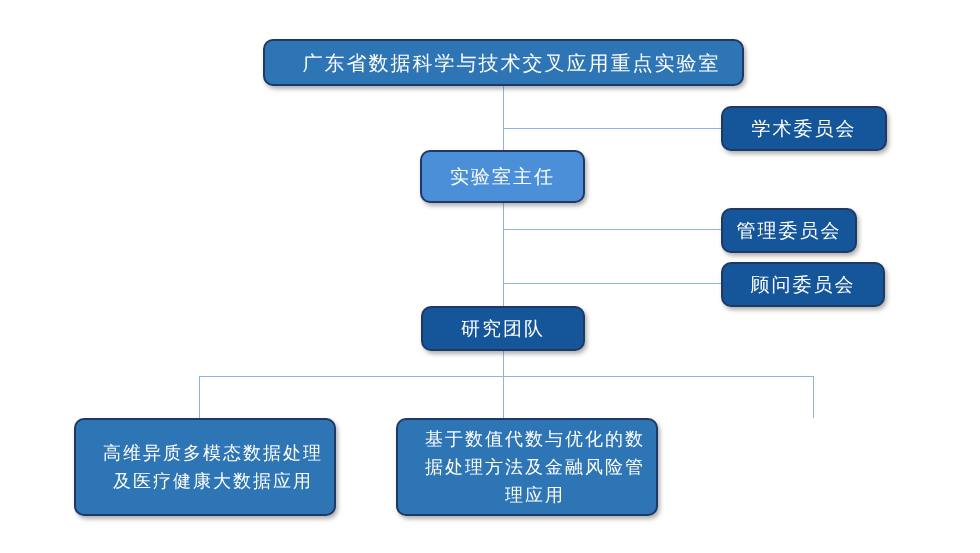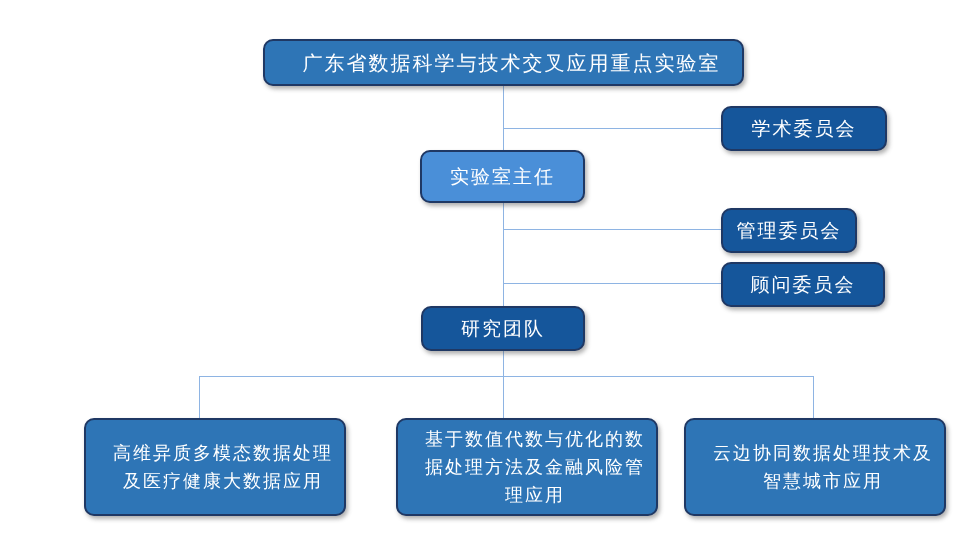--- a/index.html
+++ b/index.html
@@ -43,21 +43,21 @@
   .fill-dark   { background: var(--box-fill-dark); }
   .fill-light  { background: var(--box-fill-light); }
 
   .box-root       { left: 263px; top: 39px;  width: 481px; height: 47px; font-size: 20px; }
   .box-academic   { left: 721px; top: 106px; width: 166px; height: 45px; }
   .box-director   { left: 420px; top: 150px; width: 165px; height: 53px; }
   .box-management { left: 721px; top: 208px; width: 136px; height: 45px; }
   .box-advisory   { left: 721px; top: 262px; width: 164px; height: 45px; }
   .box-research   { left: 421px; top: 306px; width: 164px; height: 45px; text-align: right; }
   .box-team       { top: 418px; width: 262px; height: 98px; font-size: 18px; line-height: 1.55; }
-  .box-team1      { left: 84px; }
+  .box-team1      { left: 74px; }
   .box-team2      { left: 396px; }
   .box-team3      { left: 684px; }
 
   .line { position: absolute; background: var(--connector-line); }
   .line.v { width: 1px; }
   .line.h { height: 1px; }
 
   .v-root-director   { left: 503px; top: 86px;  height: 64px; }
   .h-academic        { left: 503px; top: 128px; width: 218px; }
   .v-director-research { left: 503px; top: 203px; height: 103px; }
@@ -110,17 +110,14 @@
   </div>
 
   <div class="box fill-medium box-team box-team1">
     <span>高维异质多模态数据处理及医疗健康大数据应用</span>
   </div>
 
   <div class="box fill-medium box-team box-team2">
     <span>基于数值代数与优化的数据处理方法及金融风险管理应用</span>
   </div>
 
-  <div class="box fill-medium box-team box-team3">
-    <span>云边协同数据处理技术及智慧城市应用</span>
-  </div>
 
 </div>
 
 </body></html>

